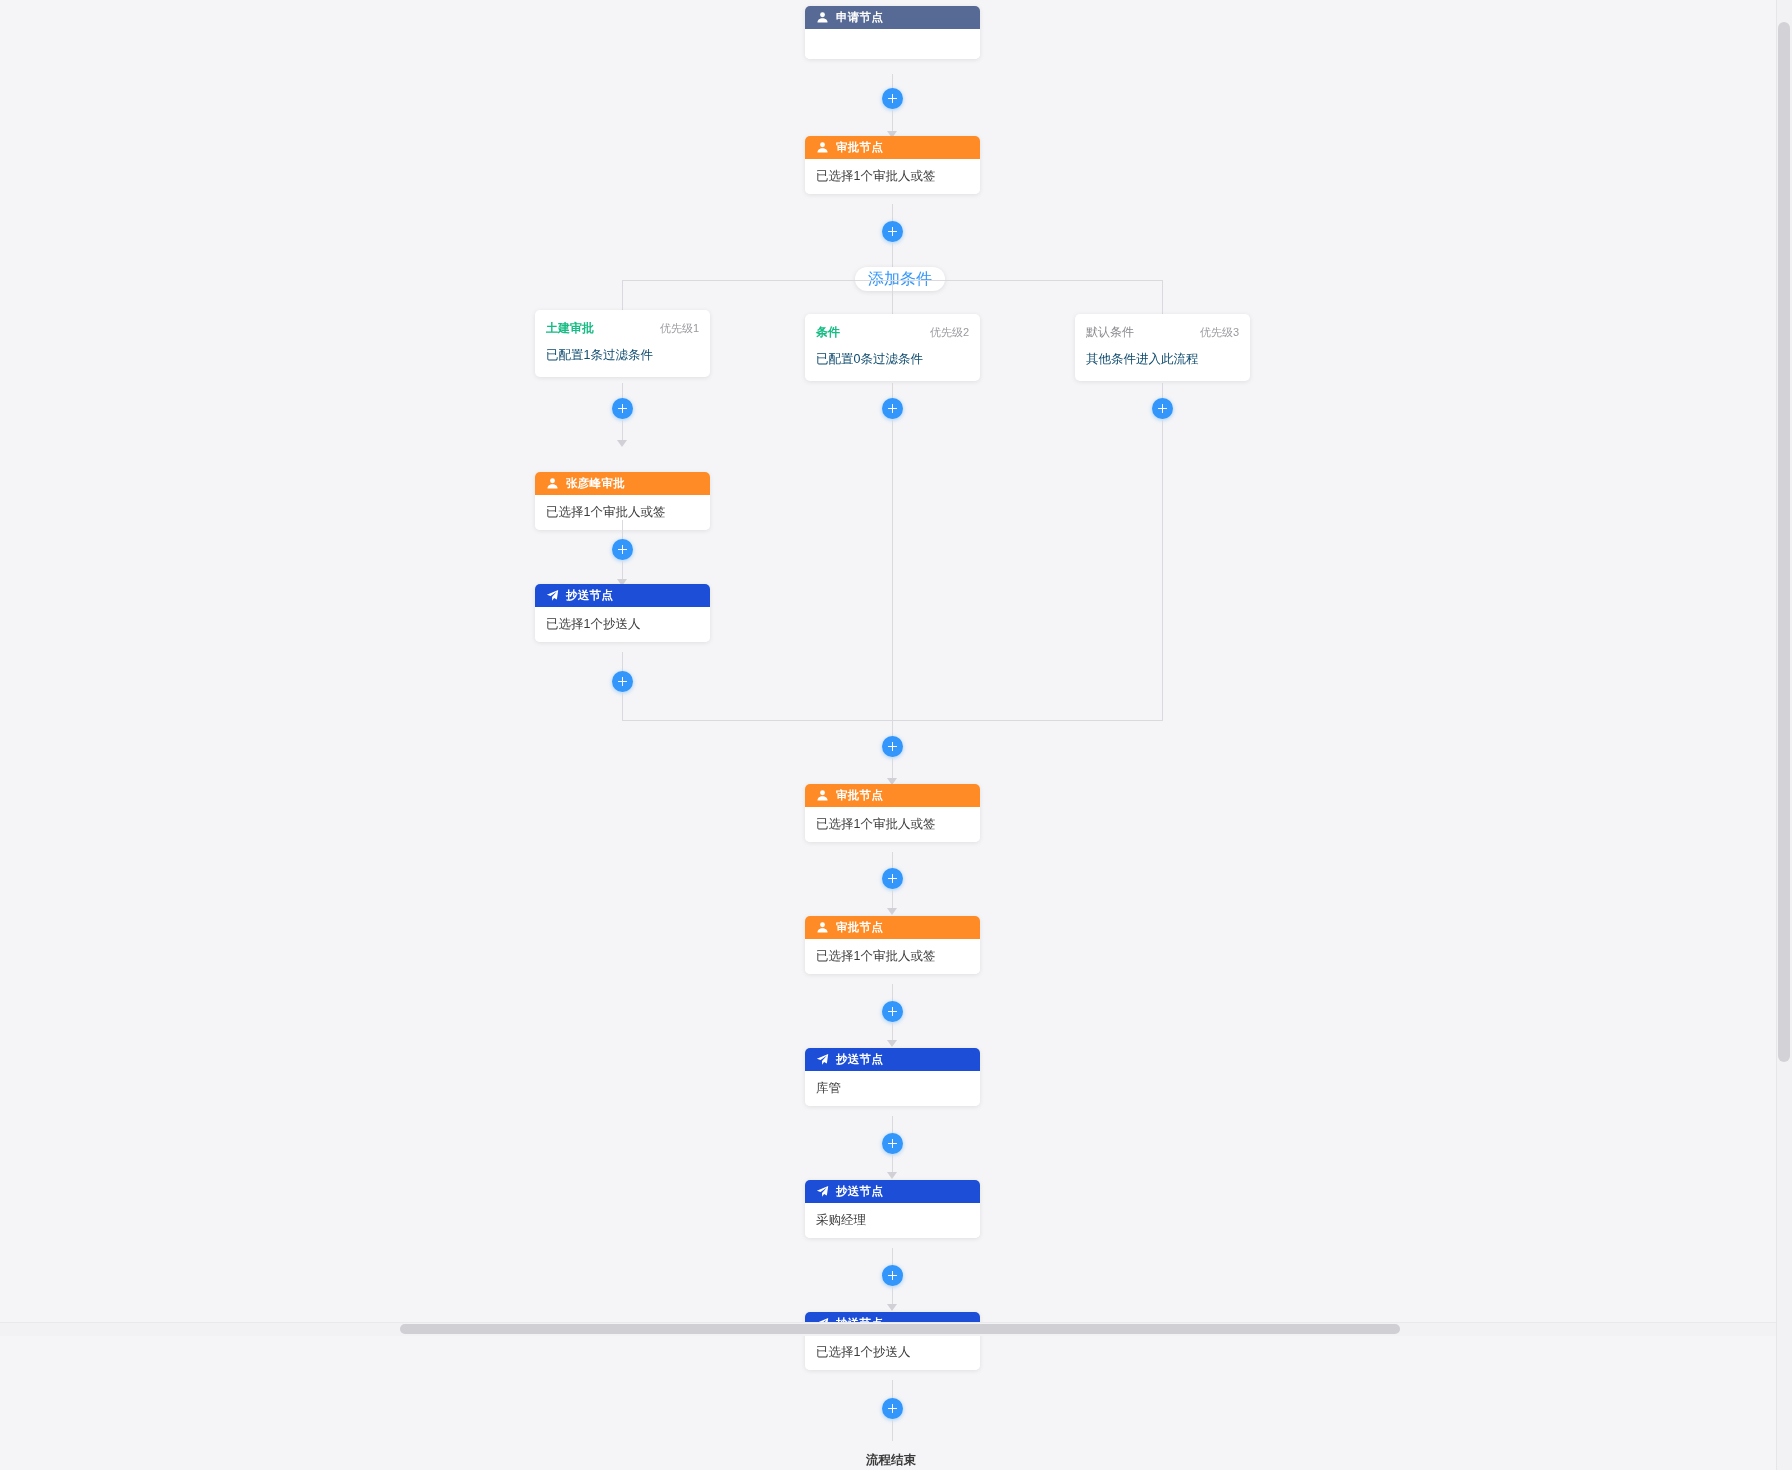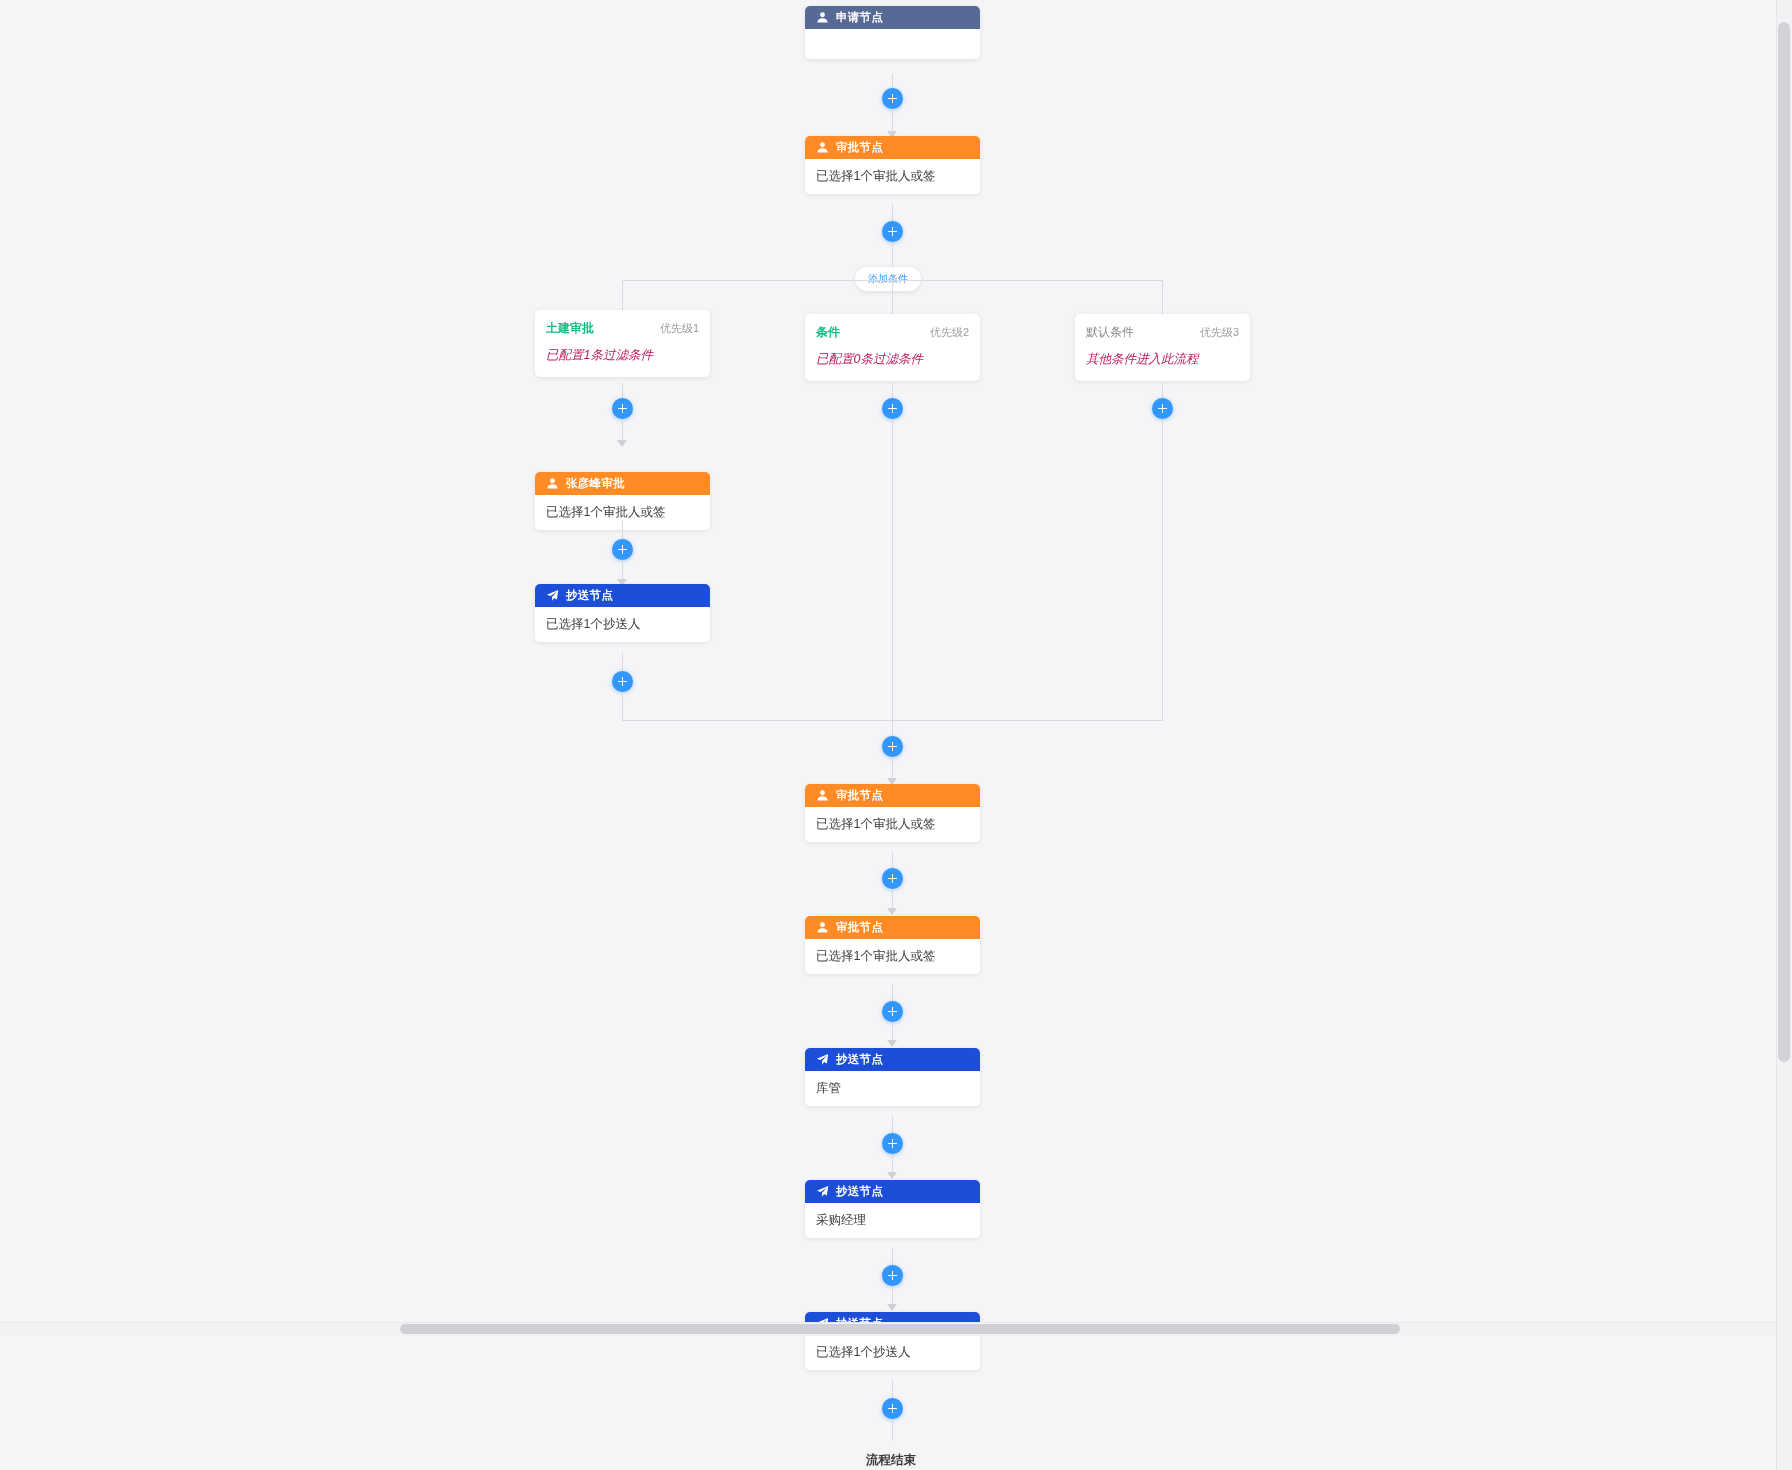--- a/index.html
+++ b/index.html
@@ -136,22 +136,21 @@
     font-weight: bold;
   }
   .cond-name.def { color: #8a8a8f; font-weight: normal; }
   .cond-prio {
     font-size: 11px;
     color: #9a9a9f;
   }
   .cond-body {
     padding: 7px 16px 13px 11px;
     font-size: 12.5px;
-    color: #be185d;
-    font-style: italic;
+    color: #0c4a6e;
   }
 
   
   .plus {
     position: absolute;
     width: 21px; height: 21px;
     border-radius: 50%;
     background: #3296fa;
     box-shadow: 0 1px 4px rgba(50,150,250,0.45);
     display: flex;
@@ -171,21 +170,21 @@
   .add-cond {
     position: absolute;
     height: 24px;
     padding: 0 13px;
     border-radius: 12px;
     background: #ffffff;
     box-shadow: 0 1px 5px rgba(0,0,0,0.10);
     display: flex;
     align-items: center;
     justify-content: center;
-    font-size: 10px;
+    font-size: 16px;
     color: #3296fa;
     white-space: nowrap;
     cursor: pointer;
   }
 
   
   .end-label {
     position: absolute;
     font-size: 12.5px;
     color: #3b3b3b;

